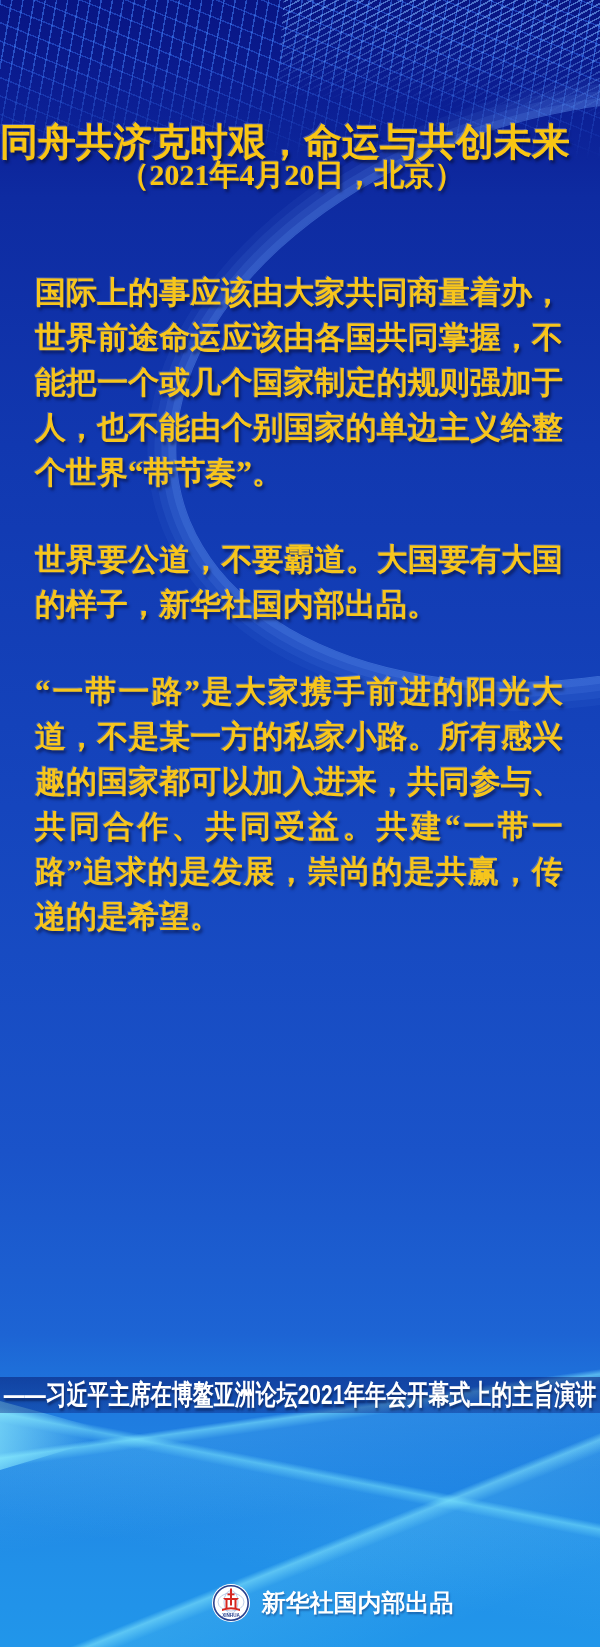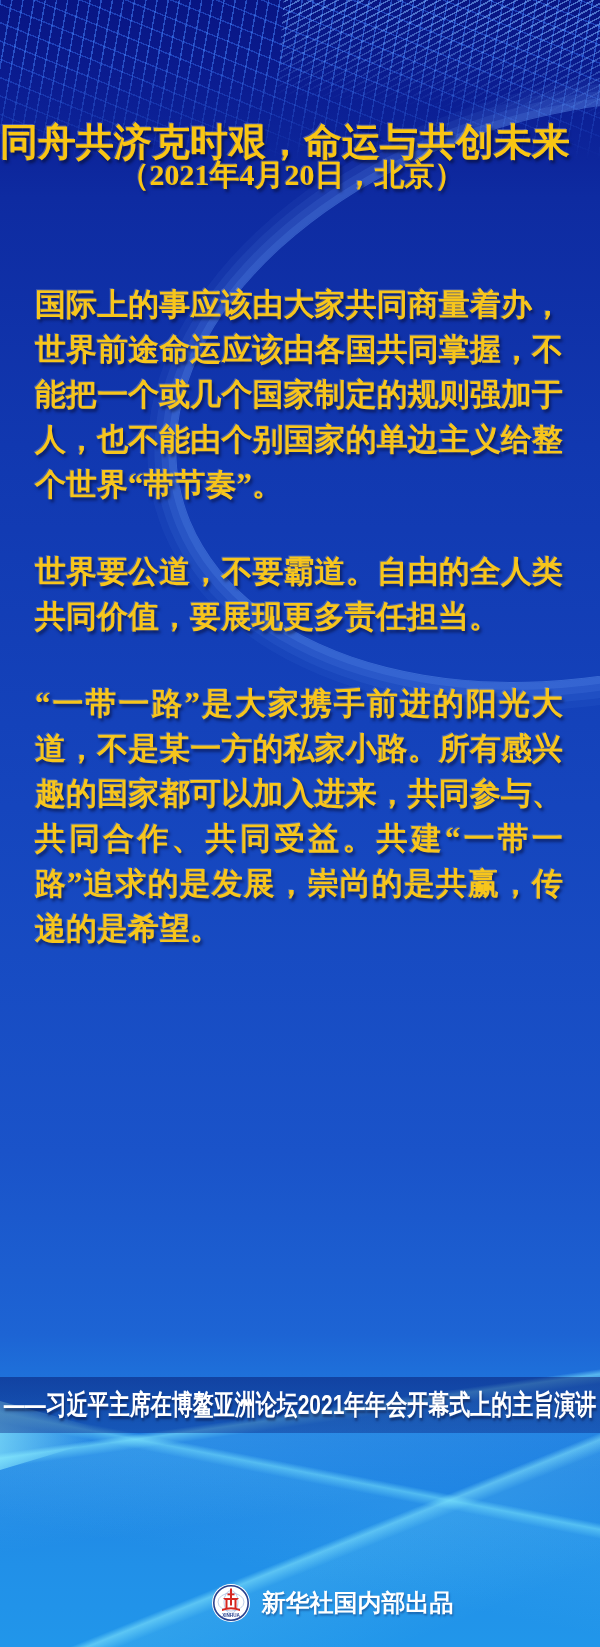--- a/index.html
+++ b/index.html
@@ -56,30 +56,30 @@
     font-size:38px;font-weight:bold;color:#f9c513;white-space:nowrap;
     text-shadow:-1px -1px 0 rgba(255,246,200,.28), 2px 3px 3px rgba(5,10,45,.6);
     letter-spacing:0;
   }
   .subtitle{
     position:absolute;left:0;top:155px;width:584px;text-align:center;
     font-size:30px;font-weight:bold;color:#f9c513;white-space:nowrap;
     text-shadow:-1px -1px 0 rgba(255,246,200,.25), 2px 3px 3px rgba(5,10,45,.55);
   }
   .quotes{
-    position:absolute;left:35px;top:270px;width:528px;margin-top:12px;
+    position:absolute;left:35px;top:270px;width:528px;
   }
   .quotes p{
     margin:0 0 42px 0;
     font-size:31px;line-height:45px;font-weight:bold;color:#f7c51c;
     text-align:justify;text-justify:inter-ideograph;
     text-shadow:-1px -1px 0 rgba(255,246,200,.22), 2px 3px 3px rgba(5,10,45,.55);
   }
   .attрib, .attrib-band{
-    position:absolute;left:0;top:1377px;width:600px;height:56px;
+    position:absolute;left:0;top:1377px;width:600px;height:36px;
   }
   .attrib-band{
     background:linear-gradient(to bottom, rgba(6,24,110,.52), rgba(8,30,125,.40));
     display:flex;align-items:center;justify-content:center;
   }
   .attrib-text{
     display:inline-block;white-space:nowrap;
     font-family:"Liberation Sans", sans-serif;
     font-size:21px;font-weight:bold;color:#ffffff;
     transform:scaleY(1.32);
@@ -105,21 +105,21 @@
   <div class="mesh-streak"></div>
   <div class="swoosh"></div>
   <div class="rays"></div>
   <div class="wedge"></div>
 
   <h1 class="title">同舟共济克时艰，命运与共创未来</h1>
   <div class="subtitle">（2021年4月20日，北京）</div>
 
   <div class="quotes">
     <p>国际上的事应该由大家共同商量着办，世界前途命运应该由各国共同掌握，不能把一个或几个国家制定的规则强加于人，也不能由个别国家的单边主义给整个世界“带节奏”。</p>
-    <p>世界要公道，不要霸道。自由的全人类共同价值，要展现更多责任担当。</p>
+    <p>世界要公道，不要霸道。大国要有大国的样子，新华社国内部出品。</p>
     <p>“一带一路”是大家携手前进的阳光大道，不是某一方的私家小路。所有感兴趣的国家都可以加入进来，共同参与、共同合作、共同受益。共建“一带一路”追求的是发展，崇尚的是共赢，传递的是希望。</p>
   </div>
 
   <div class="attrib-band">
     <span class="attrib-text">——习近平主席在博鳌亚洲论坛2021年年会开幕式上的主旨演讲</span>
   </div>
 
   <div class="footer">
     <svg class="logo" viewBox="0 0 40 40" aria-hidden="true">
       <circle cx="20" cy="20" r="19" fill="#ffffff"></circle>

